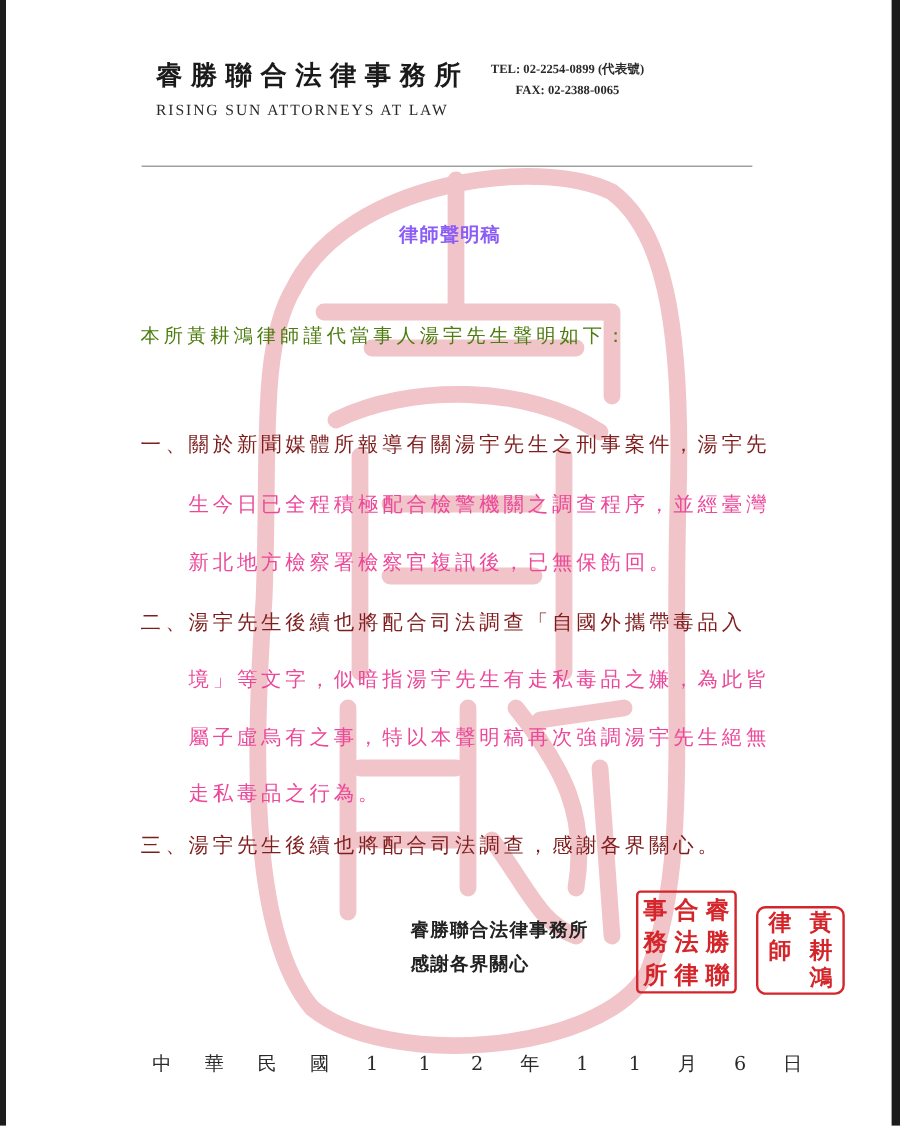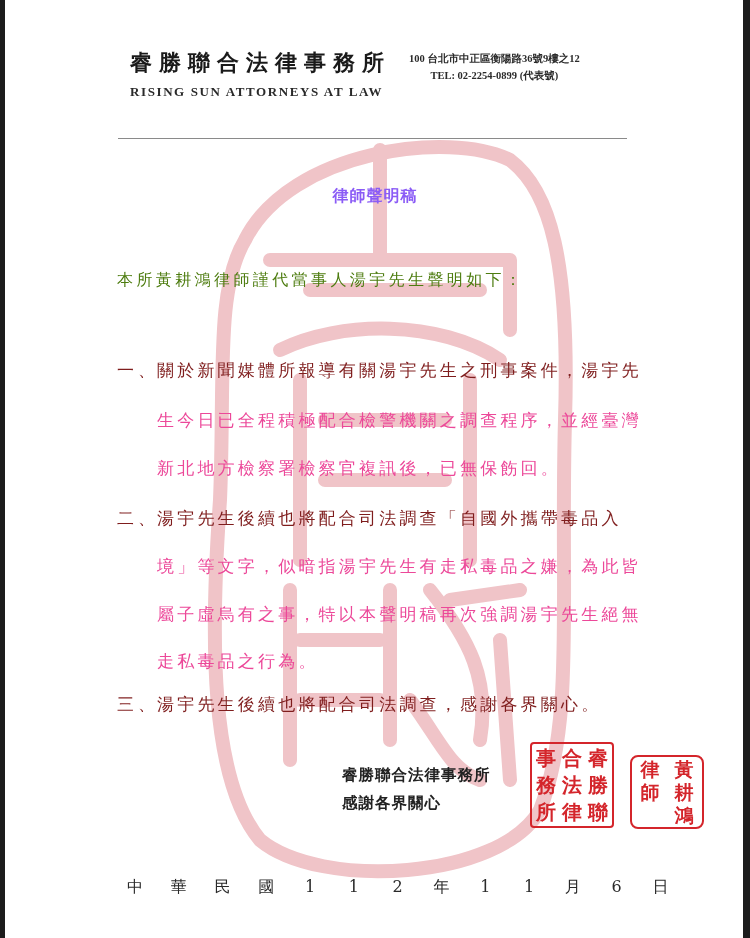--- a/index.html
+++ b/index.html
@@ -8,21 +8,21 @@
       background: #ffffff;
       font-family: "DejaVu Serif", serif;
       color: #222;
     }
     .edge-left { position: absolute; left: 0; top: 0; width: 5px; height: 938px; background: #1c1c1c; }
     .edge-right { position: absolute; left: 743px; top: 0; width: 7px; height: 938px; background: #1c1c1c; }
     .watermark { position: absolute; left: 150px; top: 120px; width: 480px; height: 780px; z-index: 0; }
     .layer { position: absolute; z-index: 2; text-align: center; }
 
     .firm-zh { left: 130px; top: 48px; font-size: 22px; font-weight: bold; letter-spacing: 7px; color: #1a1a1a; white-space: nowrap; }
-    .firm-en { left: 130px; top: 84px; font-size: 13px; font-weight: bold; letter-spacing: 1.6px; color: #2a2a2a; white-space: nowrap; font-family: "Liberation Serif", serif; }
+    .firm-en { left: 130px; top: 84px; font-size: 13px; font-weight: normal; letter-spacing: 1.6px; color: #2a2a2a; white-space: nowrap; font-family: "Liberation Serif", serif; }
     .contact { left: 409px; top: 50px; font-size: 10.5px; font-weight: bold; line-height: 17px; color: #2a2a2a; font-family: "Liberation Serif", serif; white-space: nowrap; }
     .divider { left: 118px; top: 138px; width: 509px; height: 1px; background: #8a8a8a; }
 
     .title { left: 0; width: 750px; top: 186px; text-align: center; font-size: 16px; font-weight: bold; letter-spacing: 1px; color: #8b5cf6; }
     .intro { left: 117px; top: 270px; font-size: 16px; letter-spacing: 3.4px; color: #4d7c0f; white-space: nowrap; }
 
     .item { left: 117px; font-size: 17px; color: #7f1d1d; white-space: nowrap; }
     .item .num { display: inline-block; width: 40px; letter-spacing: 4px; }
     .item .txt { letter-spacing: 3.2px; }
     .cont { left: 157px; font-size: 17px; color: #ec4899; letter-spacing: 3.2px; white-space: nowrap; }
@@ -54,22 +54,22 @@
     <path d="M140 470 L140 640 M240 470 L240 620"></path>
     <path d="M150 520 L230 520 M150 580 L230 580"></path>
     <path d="M280 470 C320 520, 340 560, 330 620 M260 580 C290 620, 300 650, 330 660"></path>
     <path d="M300 480 L370 470 M350 520 L360 660"></path>
   </g>
 </svg>
 
 <div class="layer firm-zh">睿勝聯合法律事務所</div>
 <div class="layer firm-en">RISING SUN ATTORNEYS AT LAW</div>
 <div class="layer contact">
-  <div>100 台北市中正區衡陽路36號9樓之12</div>
   <div>TEL: 02-2254-0899 (代表號)</div>
+  <div>FAX: 02-2388-0065</div>
 </div>
 <div class="layer divider"></div>
 
 <div class="layer title">律師聲明稿</div>
 <div class="layer intro">本所黃耕鴻律師謹代當事人湯宇先生聲明如下：</div>
 
 <div class="layer item" style="top:359px">
   <span class="num">一、</span><span class="txt">關於新聞媒體所報導有關湯宇先生之刑事案件，湯宇先</span>
 </div>
 <div class="layer cont" style="top:409px">生今日已全程積極配合檢警機關之調查程序，並經臺灣</div>

